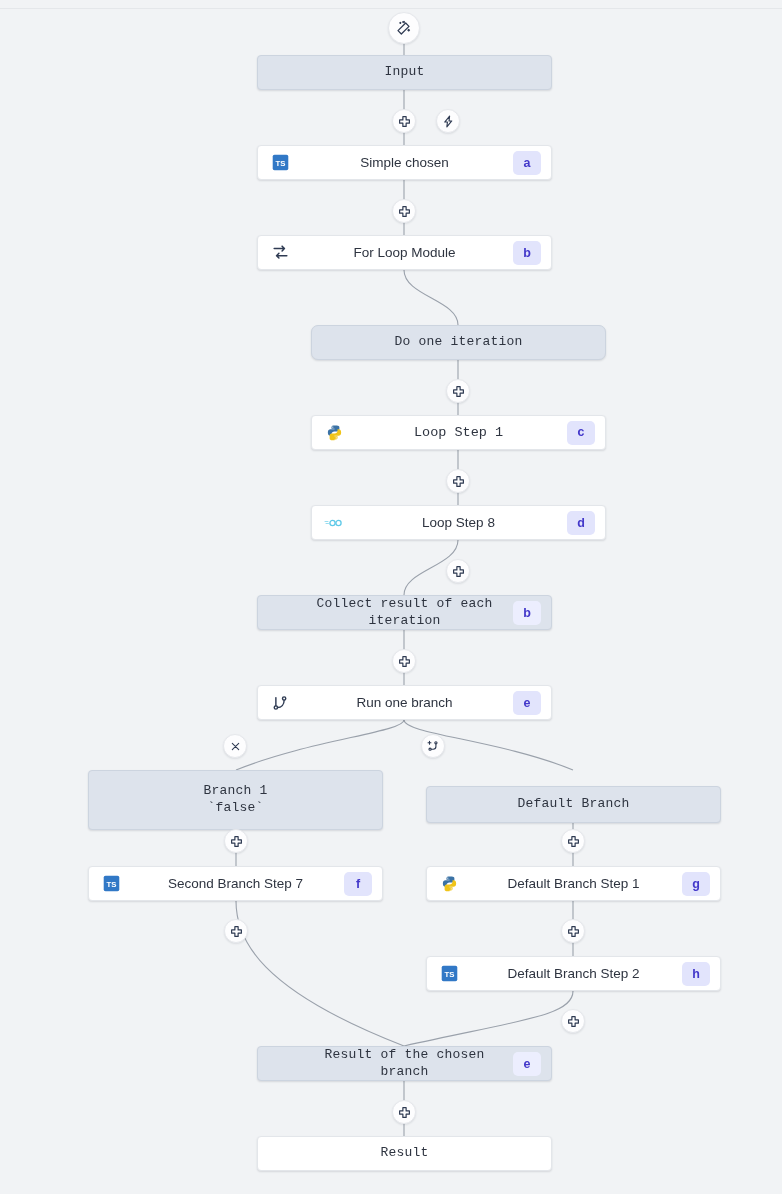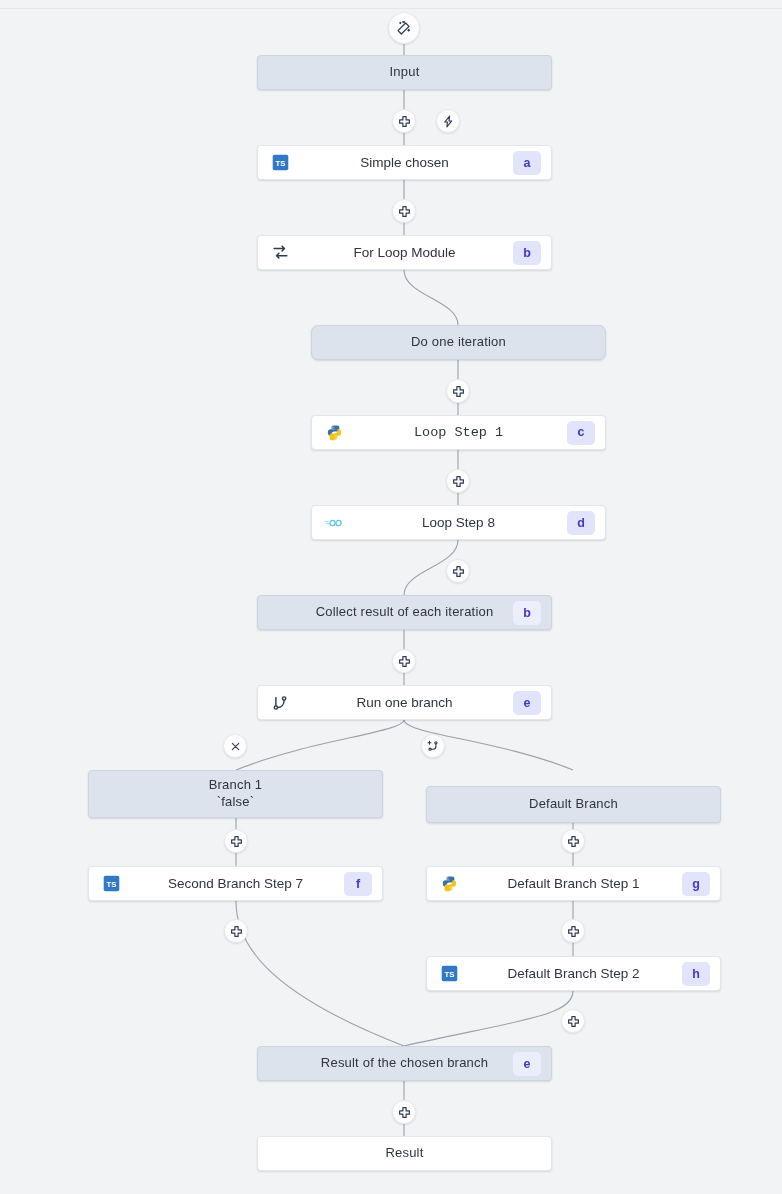--- a/index.html
+++ b/index.html
@@ -40,21 +40,21 @@
   }
   .node .label {
     flex: 1 1 auto;
     text-align: center;
     color: #2e3440;
     line-height: 1.28;
     white-space: pre-line;
     padding: 0 40px;
   }
   .node .label.mono {
-    font-family: Liberation Sans, sans-serif;
+    font-family: Liberation Mono, monospace;
     font-size: 13px;
     letter-spacing: .2px;
   }
   .badge {
     position: absolute; right: 10px; top: 50%;
     transform: translateY(-50%);
     min-width: 28px; height: 24px;
     background: #e2e4fc; border-radius: 5px;
     color: #4338ca; font-size: 12.5px; font-weight: 700;
     display: flex; align-items: center; justify-content: center;
@@ -275,21 +275,21 @@
     <span>
       <svg width="14" height="14" viewBox="0 0 24 24" fill="none" stroke="#2e3a52" stroke-width="1.9" stroke-linecap="round" stroke-linejoin="round">
         <circle cx="17" cy="6.5" r="1.9"></circle>
         <circle cx="7" cy="17.5" r="1.9"></circle>
         <path d="M17 8.4 V13 C17 15.5 15 17.5 12.4 17.5 H9"></path>
         <path d="M6 4 v5 M3.5 6.5 h5"></path>
       </svg>
     </span>
   </div>
 
-  <div class="node gray" style="left:88px; top:770px; width:295px; height:48px;">
+  <div class="node gray" style="left:88px; top:770px; width:295px; height:60px;">
     <span class="label mono">Branch 1
 `false`</span>
   </div>
 
   <div class="node gray" style="left:426px; top:774px; width:295px; height:37px;margin-top:12px;">
     <span class="label mono">Default Branch</span>
   </div>
 
   <div class="handle" style="left:224px; top:829px;">
     <span>

